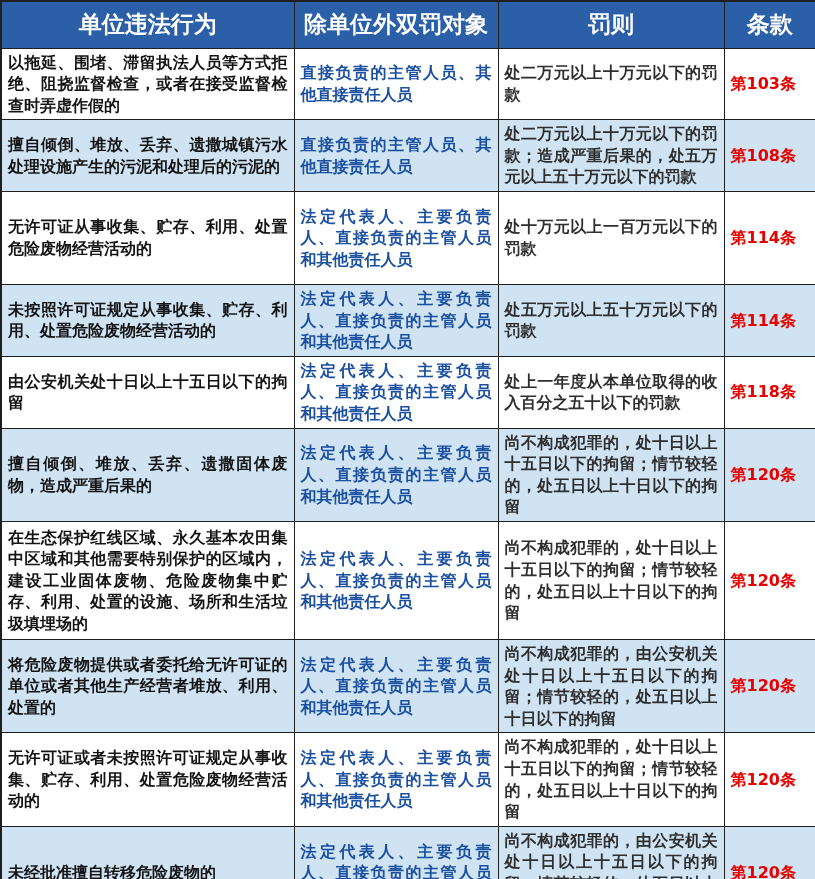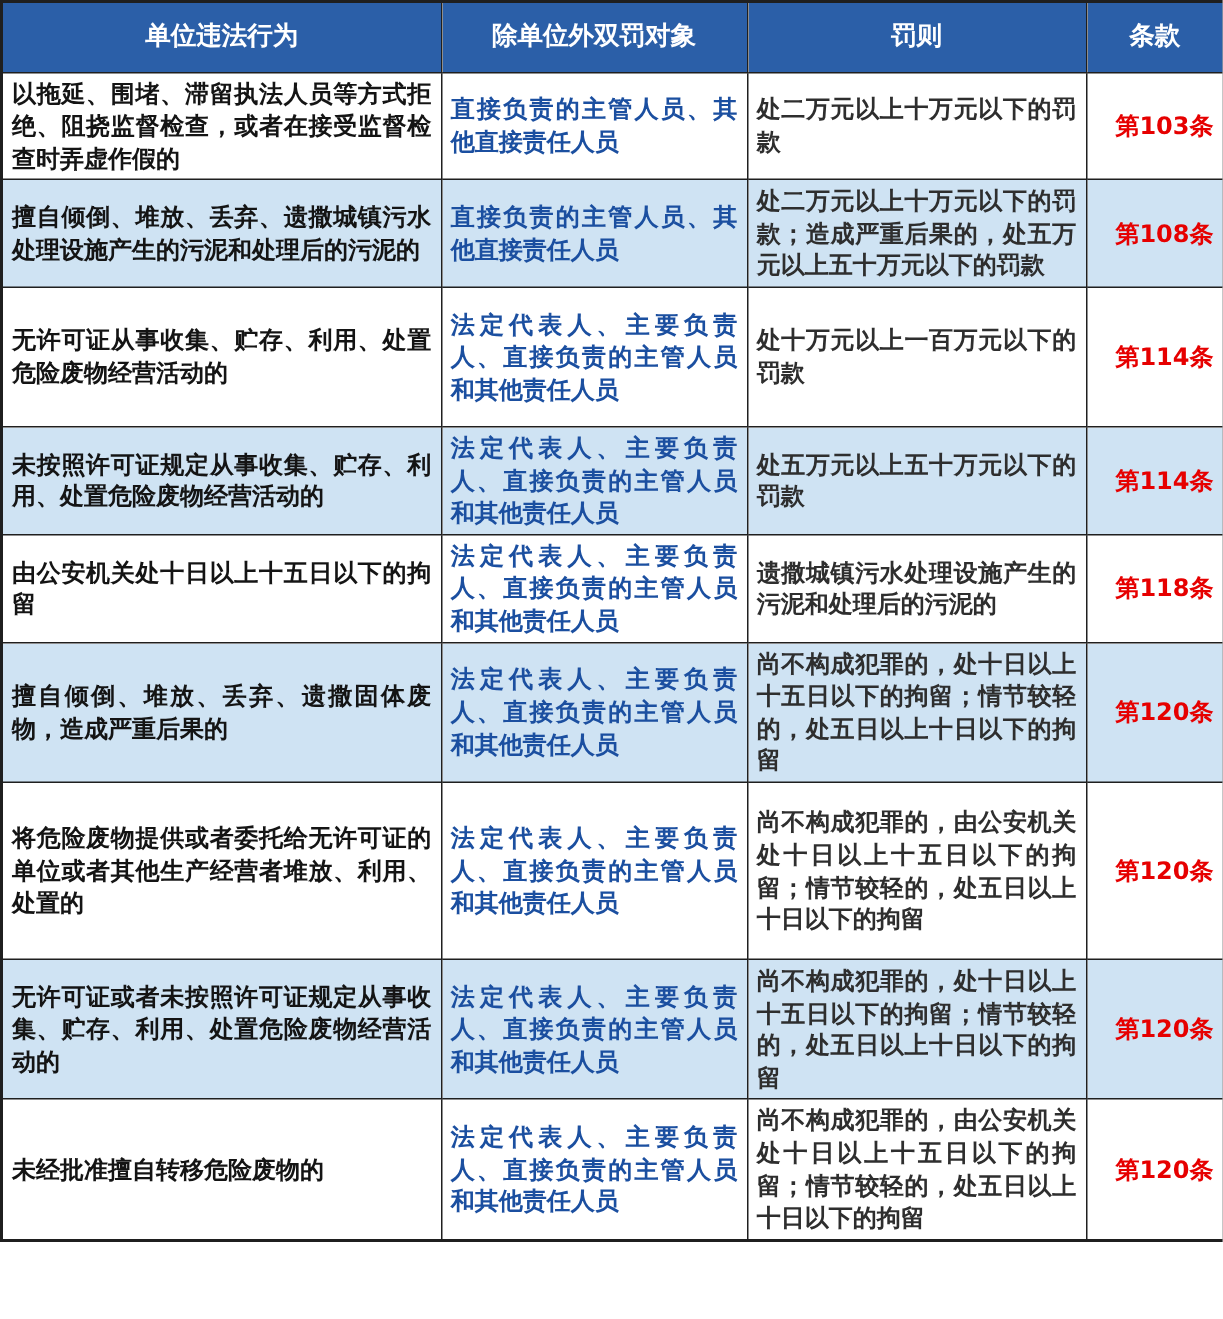--- a/index.html
+++ b/index.html
@@ -20,31 +20,31 @@
     font-size:16px;
     line-height:1.35;
     vertical-align:middle;
     word-break:break-all;
     overflow:hidden;
   }
   .law-table thead tr{height:47px;}
   .law-table thead th{
     background:var(--header_bg);
     color:var(--header_text);
-    font-size:17px;
+    font-size:23px;
     text-align:center;
   }
   col.col-violation{width:293px;}
   col.col-target{width:204px;}
   col.col-penalty{width:226px;}
   col.col-article{width:92px;}
   td.violation{color:var(--violation_text);text-align:justify;}
   td.target{color:var(--target_text);text-align:justify;}
   td.penalty{color:var(--penalty_text);text-align:justify;}
-  td.article{color:var(--article_text);text-align:right;}
+  td.article{color:var(--article_text);text-align:left;}
   tbody tr:nth-child(even){background:var(--row_alt_bg);}
   tbody tr:nth-child(odd){background:#ffffff;}
   tbody tr:nth-child(1){height:68px;}
   tbody tr:nth-child(2){height:69px;}
   tbody tr:nth-child(3){height:93px;}
   tbody tr:nth-child(4){height:71px;margin-left:12px;}
   tbody tr:nth-child(5){height:70px;}
   tbody tr:nth-child(6){height:76px;}
   tbody tr:nth-child(7){height:118px;}
   tbody tr:nth-child(8){height:91px;}
@@ -90,25 +90,31 @@
     </tr>
     <tr>
       <td class="violation">未按照许可证规定从事收集、贮存、利用、处置危险废物经营活动的</td>
       <td class="target">法定代表人、主要负责人、直接负责的主管人员和其他责任人员</td>
       <td class="penalty">处五万元以上五十万元以下的罚款</td>
       <td class="article">第114条</td>
     </tr>
     <tr>
       <td class="violation">由公安机关处十日以上十五日以下的拘留</td>
       <td class="target">法定代表人、主要负责人、直接负责的主管人员和其他责任人员</td>
-      <td class="penalty">遗撒城镇污水处理设施产生的污泥和处理后的污泥的</td>
+      <td class="penalty">处上一年度从本单位取得的收入百分之五十以下的罚款</td>
       <td class="article">第118条</td>
     </tr>
     <tr>
       <td class="violation">擅自倾倒、堆放、丢弃、遗撒固体废物，造成严重后果的</td>
+      <td class="target">法定代表人、主要负责人、直接负责的主管人员和其他责任人员</td>
+      <td class="penalty">尚不构成犯罪的，处十日以上十五日以下的拘留；情节较轻的，处五日以上十日以下的拘留</td>
+      <td class="article">第120条</td>
+    </tr>
+    <tr>
+      <td class="violation">在生态保护红线区域、永久基本农田集中区域和其他需要特别保护的区域内，建设工业固体废物、危险废物集中贮存、利用、处置的设施、场所和生活垃圾填埋场的</td>
       <td class="target">法定代表人、主要负责人、直接负责的主管人员和其他责任人员</td>
       <td class="penalty">尚不构成犯罪的，处十日以上十五日以下的拘留；情节较轻的，处五日以上十日以下的拘留</td>
       <td class="article">第120条</td>
     </tr>
     <tr>
       <td class="violation">将危险废物提供或者委托给无许可证的单位或者其他生产经营者堆放、利用、处置的</td>
       <td class="target">法定代表人、主要负责人、直接负责的主管人员和其他责任人员</td>
       <td class="penalty">尚不构成犯罪的，由公安机关处十日以上十五日以下的拘留；情节较轻的，处五日以上十日以下的拘留</td>
       <td class="article">第120条</td>
     </tr>

